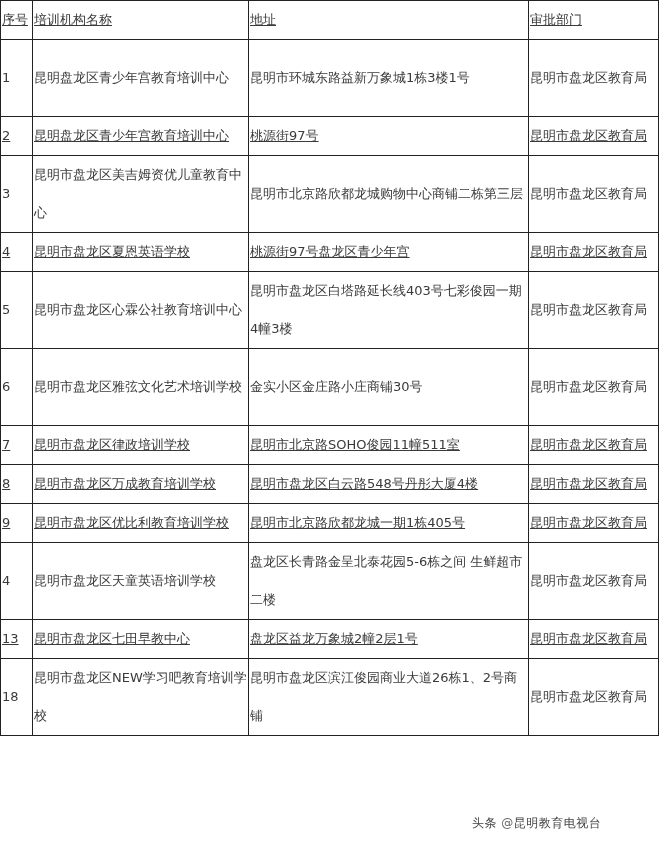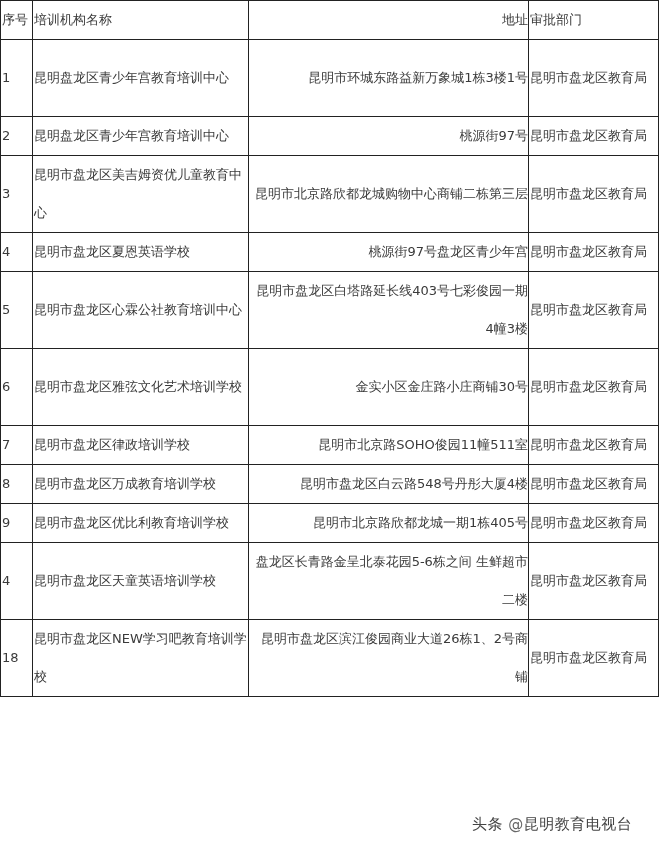--- a/index.html
+++ b/index.html
@@ -5,25 +5,25 @@
   html, body { margin:0; padding:0; background:#ffffff; }
   body { width:660px; height:853px; overflow:hidden; position:relative;
          font-family:"DejaVu Sans", sans-serif; color:#333333; }
   table { position:absolute; left:0; top:0; border-collapse:collapse; table-layout:fixed;
           width:658px; }
   td { border:1.5px solid #222222; font-size:13px; line-height:38px; padding:0 0 0 1px;
        vertical-align:middle; overflow:hidden; white-space:normal; word-break:break-all;
        color:#3a3a3a; }
   td.c0 { width:30px; }
   td.c1 { width:214px;margin-left:35px; }
-  td.c2 { width:278px;text-align:right; }
+  td.c2 { width:278px; }
   td.c3 { width:128px; }
-  tr.h1 td { height:38px; }
+  tr.h1 td { height:38px;text-decoration:underline; }
   tr.h2 td { height:76px; }
-  .watermark { position:absolute; left:472px; top:815px; font-size:15px; color:#444;
+  .watermark { position:absolute; left:472px; top:815px; font-size:12px; color:#444;
                letter-spacing:0.5px;text-align:right; }
   .watermark .at { color:#666; }
 </style>
 </head>
 <body>
 
 <table>
   <tbody>
       <tr class="h1">
     <td class="c0">序号</td>
@@ -84,20 +84,26 @@
     <td class="c1">昆明市盘龙区优比利教育培训学校</td>
     <td class="c2">昆明市北京路欣都龙城一期1栋405号</td>
     <td class="c3">昆明市盘龙区教育局</td>
   </tr>
   <tr class="h2">
     <td class="c0">4</td>
     <td class="c1">昆明市盘龙区天童英语培训学校</td>
     <td class="c2">盘龙区长青路金呈北泰花园5-6栋之间 生鲜超市二楼</td>
     <td class="c3">昆明市盘龙区教育局</td>
   </tr>
+  <tr class="h1">
+    <td class="c0">13</td>
+    <td class="c1">昆明市盘龙区七田早教中心</td>
+    <td class="c2">盘龙区益龙万象城2幢2层1号</td>
+    <td class="c3">昆明市盘龙区教育局</td>
+  </tr>
   <tr class="h2">
     <td class="c0">18</td>
     <td class="c1">昆明市盘龙区NEW学习吧教育培训学校</td>
     <td class="c2">昆明市盘龙区滨江俊园商业大道26栋1、2号商铺</td>
     <td class="c3">昆明市盘龙区教育局</td>
   </tr>
 </tbody>
   </table>
 
 <div class="watermark">

